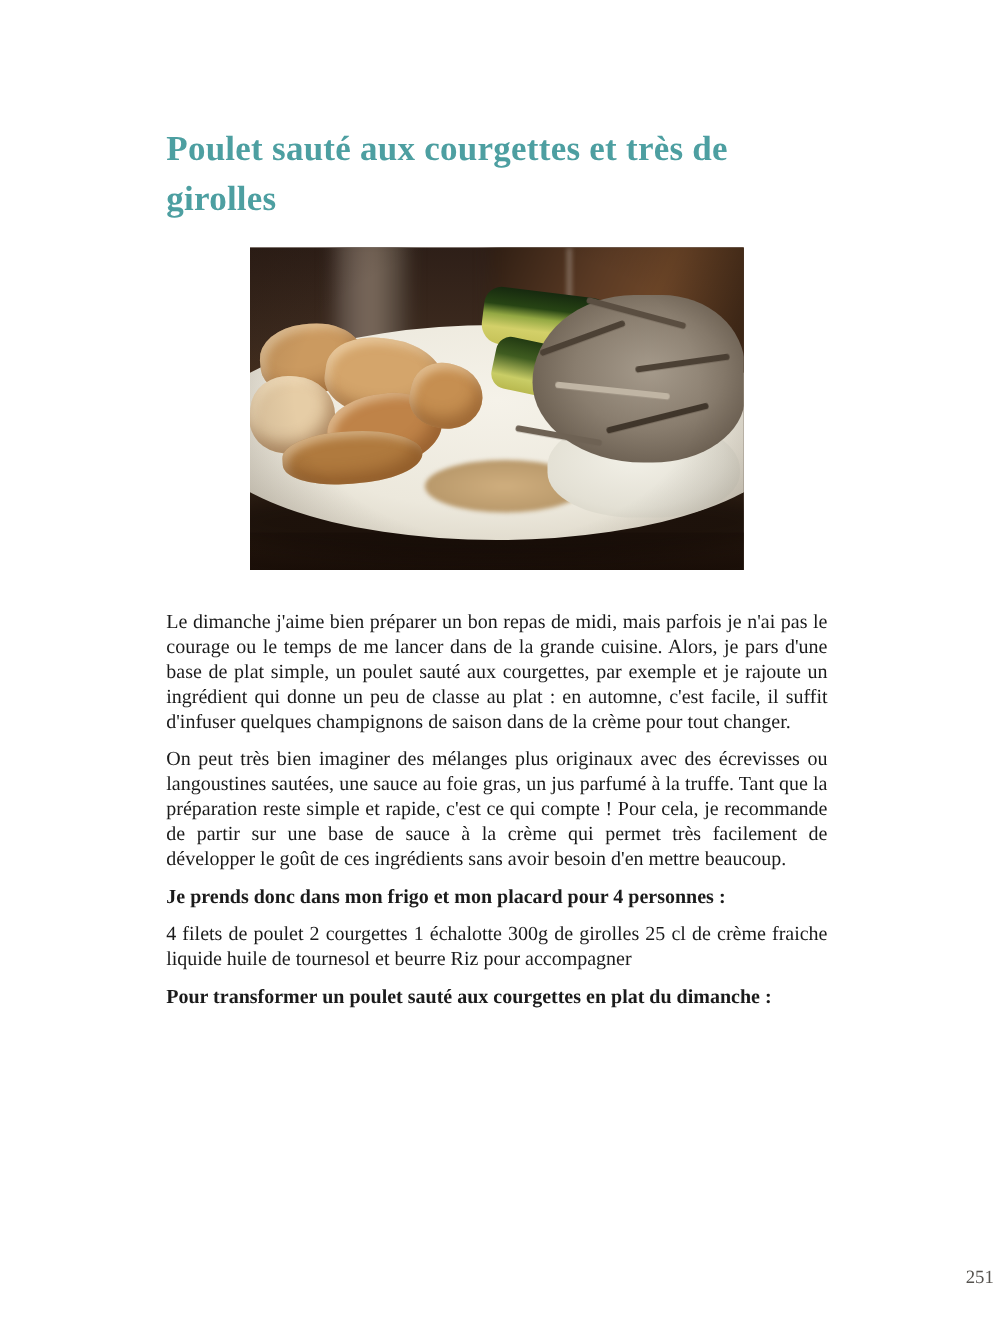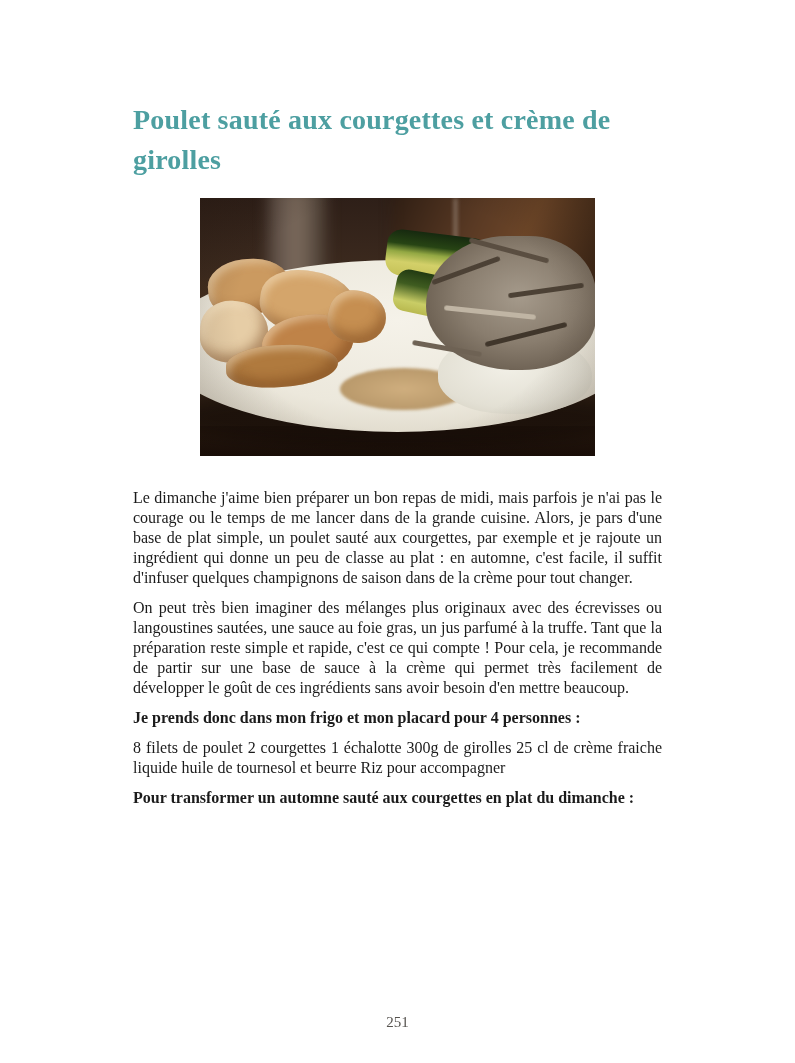--- a/index.html
+++ b/index.html
@@ -19,21 +19,21 @@
   }
 
   p.body, p.lead {
     font-size: 16px; line-height: 20px; margin: 0 0 10px 0;
     text-align: justify;
   }
   p.lead { font-weight: bold; margin-top: 6px; }
 
   .page-number {
     position: absolute; left: 0; right: 0; top: 1014px;
-    text-align: center; font-size: 15px; color: #55524e;
+    text-align: right; font-size: 15px; color: #55524e;
   }
 
   
   .photo {
     position: relative; width: 395px; height: 258px;
     margin: 0 auto 32px auto; overflow: hidden; background: #38271b;
   }
   .photo * { position: absolute; }
   .ph-bg { inset: 0; background: linear-gradient(180deg, #2e1f18 0%, #3c2a1e 28%, #46301f 42%, #382718 52%, #2f2015 60%); }
   .ph-chairleg { left: 68px; top: -12px; width: 58px; height: 135px;
@@ -83,21 +83,21 @@
     border-radius: 12px;
     background: linear-gradient(180deg, #223a12 0%, #3f5c20 35%, #c9cd66 75%, #b9b94f 100%); }
 
   .ph-vignette { inset: 0; background: radial-gradient(ellipse at 50% 45%, transparent 58%, rgba(28,16,8,.28) 100%); }
 </style>
 </head>
 <body>
 
 <div class="page">
 
-  <h1 class="title">Poulet sauté aux courgettes et crème de girolles</h1>
+  <h1 class="title">Poulet sauté aux courgettes et très de girolles</h1>
 
   <div class="photo" title="Assiette blanche avec poulet sauté doré, tranches de courgette, riz blanc et girolles à la crème sur table en bois sombre">
     <div class="ph-bg"></div>
     <div class="ph-chairleg"></div>
     <div class="ph-wood"></div>
     <div class="ph-streak"></div>
     <div class="ph-table"></div>
     <div class="ph-plate-shadow"></div>
     <div class="ph-plate"></div>
     <div class="ph-sauce"></div>
@@ -122,18 +122,18 @@
       <div class="pc c4"></div>
       <div class="pc c5"></div>
       <div class="pc c6"></div>
     </div>
     <div class="ph-vignette"></div>
   </div>
 
   <p class="body">Le dimanche j'aime bien préparer un bon repas de midi, mais parfois je n'ai pas le courage ou le temps de me lancer dans de la grande cuisine. Alors, je pars d'une base de plat simple, un poulet sauté aux courgettes, par exemple et je rajoute un ingrédient qui donne un peu de classe au plat : en automne, c'est facile, il suffit d'infuser quelques champignons de saison dans de la crème pour tout changer.</p>
   <p class="body">On peut très bien imaginer des mélanges plus originaux avec des écrevisses ou langoustines sautées, une sauce au foie gras, un jus parfumé à la truffe. Tant que la préparation reste simple et rapide, c'est ce qui compte ! Pour cela, je recommande de partir sur une base de sauce à la crème qui permet très facilement de développer le goût de ces ingrédients sans avoir besoin d'en mettre beaucoup.</p>
   <p class="lead">Je prends donc dans mon frigo et mon placard pour 4 personnes :</p>
-  <p class="body">8 filets de poulet 2 courgettes 1 échalotte 300g de girolles 25 cl de crème fraiche liquide huile de tournesol et beurre Riz pour accompagner</p>
-  <p class="lead">Pour transformer un automne sauté aux courgettes en plat du dimanche :</p>
+  <p class="body">4 filets de poulet 2 courgettes 1 échalotte 300g de girolles 25 cl de crème fraiche liquide huile de tournesol et beurre Riz pour accompagner</p>
+  <p class="lead">Pour transformer un poulet sauté aux courgettes en plat du dimanche :</p>
 
 </div>
 
 <div class="page-number">251</div>
 
 </body></html>

